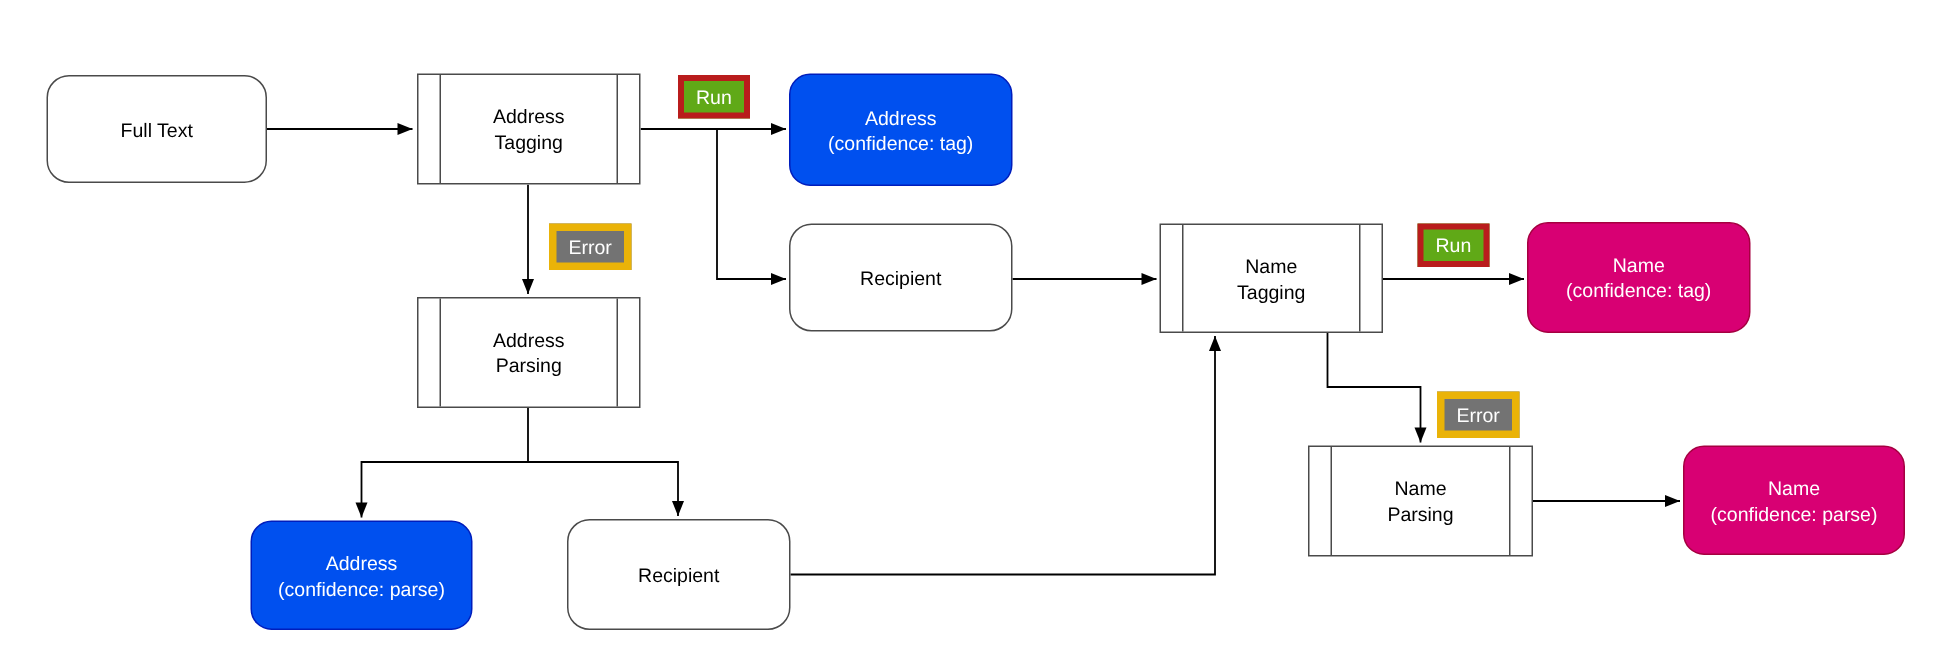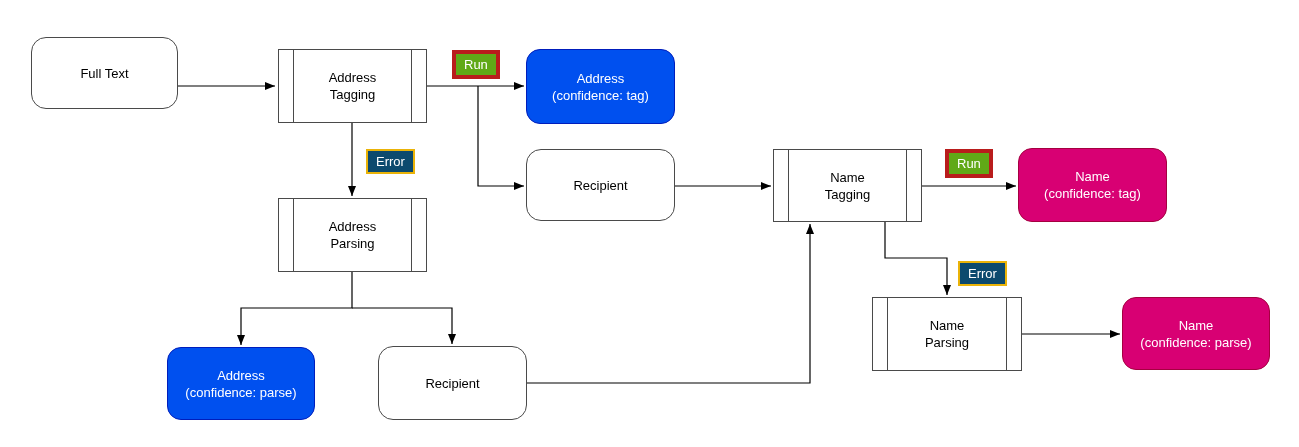--- a/index.html
+++ b/index.html
@@ -58,21 +58,21 @@
   }
   .edge-label {
     position: absolute;
     box-sizing: border-box;
     color: #ffffff;
     font-size: 13px;
     padding: 3px 8px;
     text-align: center;
   }
   .green-label { background: #60A917; border: 4px solid #b91c1c; }
-  .red-label   { background: #0c4a6e; border: 2px solid #eab308; }
+  .red-label   { background: #737373; border: 5px solid #eab308; }
 </style>
 </head>
 <body>
 
 <div class="canvas">
 
   <svg class="edges" width="1299" height="447" viewBox="0 0 1299 447">
     <defs>
       <marker id="arw" markerWidth="12" markerHeight="12" refX="11" refY="6" orient="auto" markerUnits="userSpaceOnUse">
         <path d="M1,2 L11,6 L1,10 Z" fill="#000000"></path>
@@ -84,21 +84,21 @@
     <polyline points="352,123 352,196" marker-end="url(#arw)"></polyline>
     <polyline points="352,272 352,308 241,308 241,345" marker-end="url(#arw)"></polyline>
     <polyline points="352,308 452,308 452,344" marker-end="url(#arw)"></polyline>
     <polyline points="675,186 771,186" marker-end="url(#arw)"></polyline>
     <polyline points="922,186 1016,186" marker-end="url(#arw)"></polyline>
     <polyline points="885,222 885,258 947,258 947,295" marker-end="url(#arw)"></polyline>
     <polyline points="1022,334 1120,334" marker-end="url(#arw)"></polyline>
     <polyline points="527,383 810,383 810,224" marker-end="url(#arw)"></polyline>
   </svg>
 
-  <div class="node white-node rounded" style="left:31px; top:37px; width:147px; height:72px;">
+  <div class="node white-node rounded" style="left:31px; top:50px; width:147px; height:72px;">
     <span>Full Text</span>
   </div>
 
   <div class="node white-node process" style="left:278px; top:49px; width:149px; height:74px;">
     <div class="bar bar-left"></div>
     <div class="bar bar-right"></div>
     <span>Address</span>
     <span>Tagging</span>
   </div>
 

